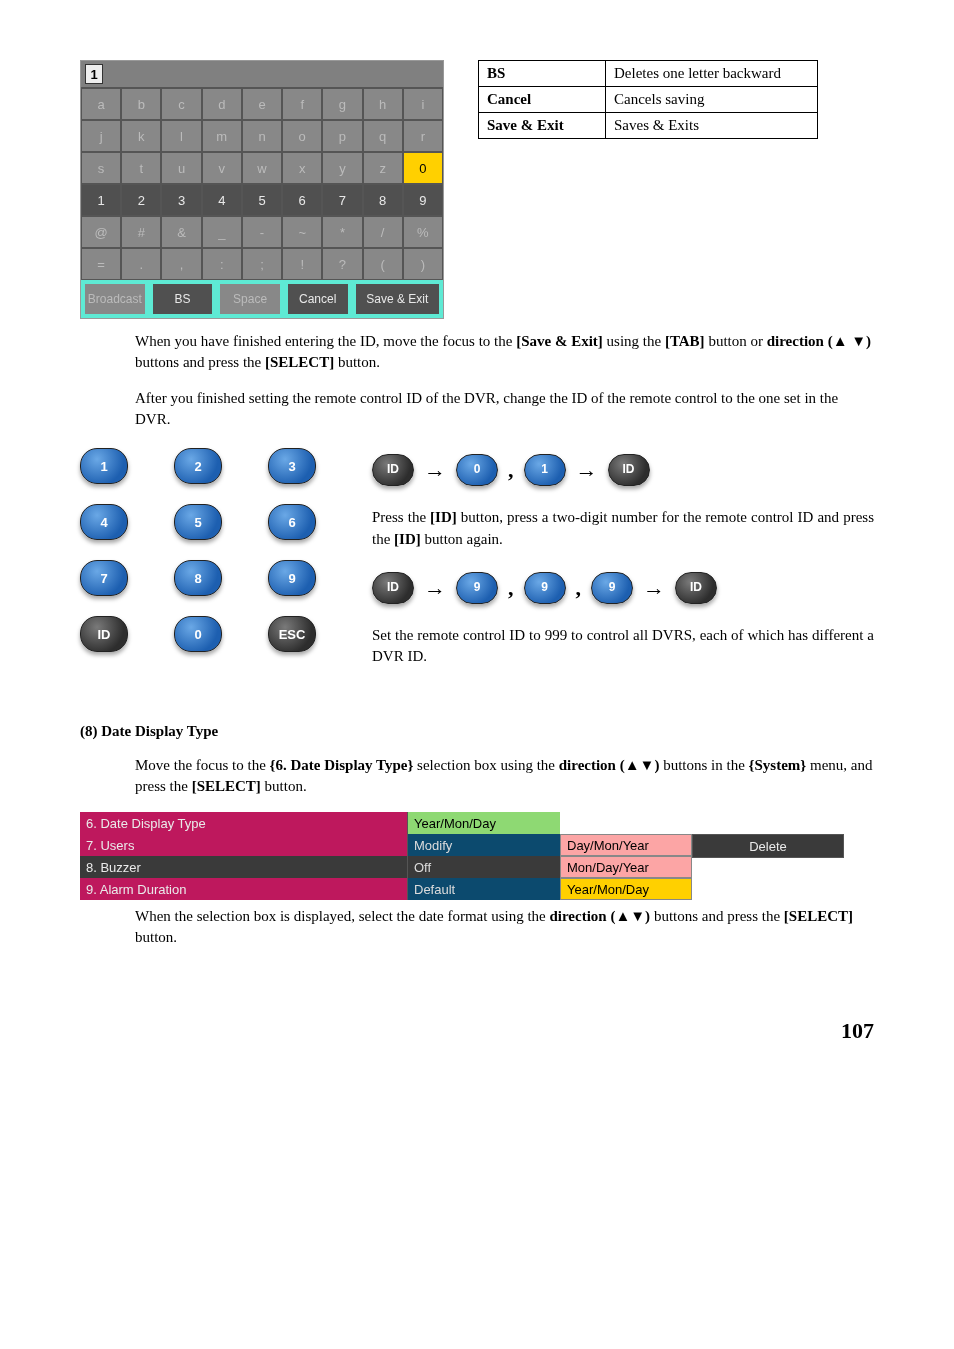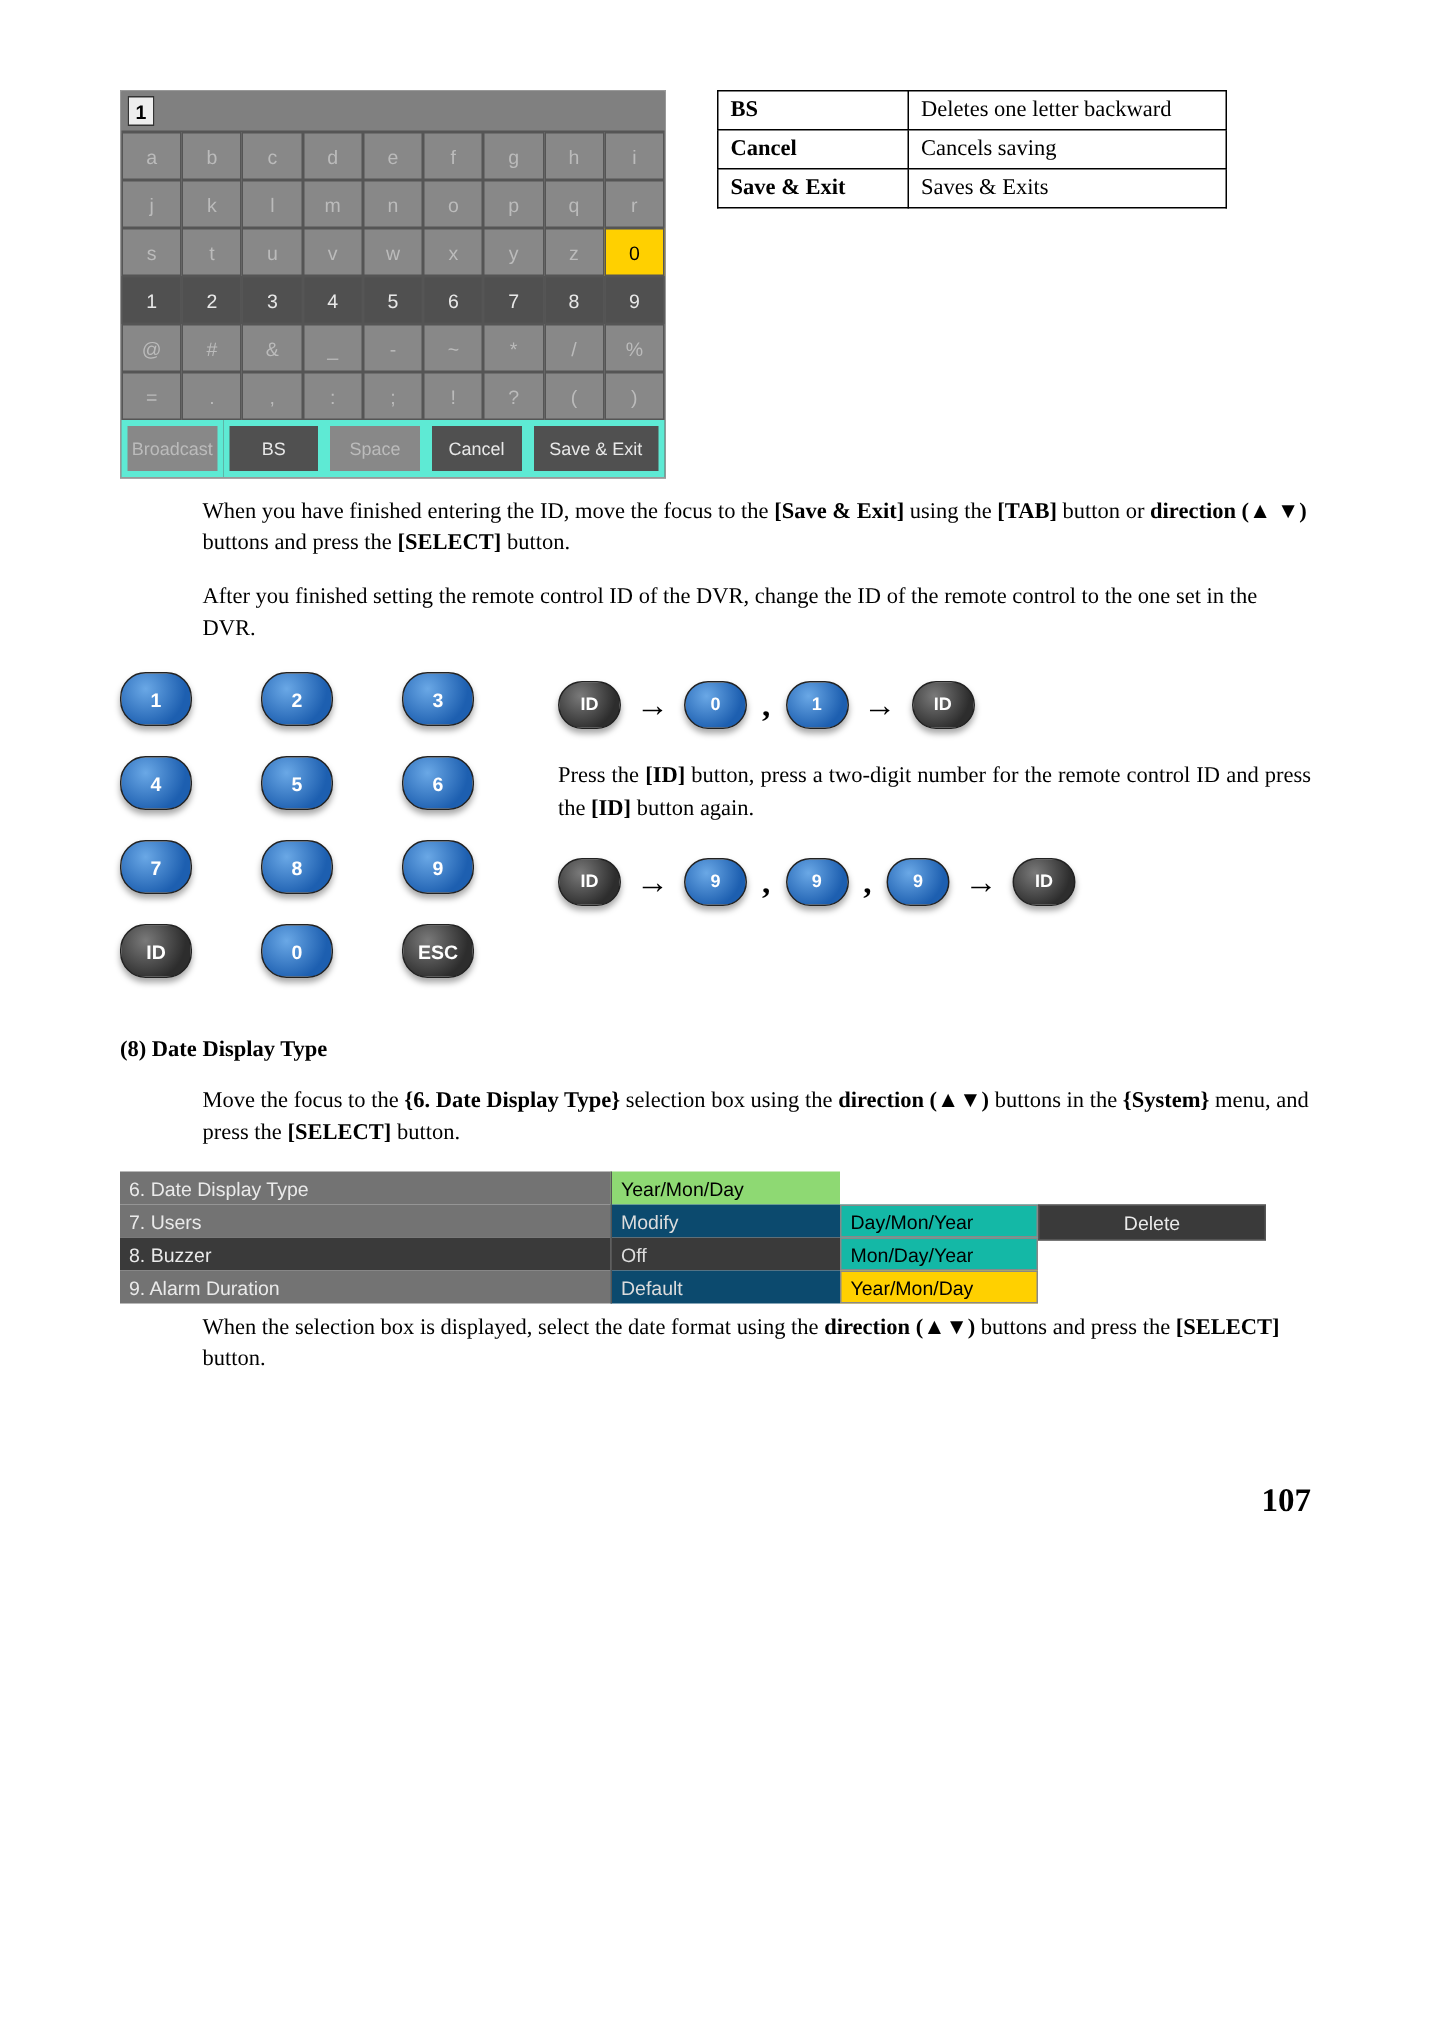--- a/index.html
+++ b/index.html
@@ -86,28 +86,28 @@
   .pad-right { flex:1; font-size:15px; line-height:1.45; }
   .seq { display:flex; align-items:center; gap:10px; padding:6px 0; flex-wrap:wrap; }
   .arrow-lg { font-size:22px; font-weight:bold; }
 
   .section-title { font-weight:bold; margin-top:40px; }
 
   .menu-wrap { margin-top:6px; display:flex; }
   .menu-left { width:480px; }
   .menu-row { display:flex; height:22px; font-family:Arial,sans-serif; font-size:13px; }
   .menu-label { flex:1; color:#eaeaea; background:#3a3a3a; padding:0 6px; display:flex; align-items:center; }
-  .menu-sel   { background:#737373; }
+  .menu-sel   { background:#be185d; }
   .menu-val   { width:140px; color:#dcdcdc; background:#3a3a3a; padding:0 6px; display:flex; align-items:center; border-left:1px solid #555; }
   .menu-val.hi { background:#8ed973; color:#000; }
   .menu-val.sel { color:#dcdcdc; background:#0c4a6e; }
 
   .menu-right { margin-left:0; display:flex; flex-direction:column; }
   .mr-top  { height:22px; }
-  .mr-opt  { width:132px; height:22px; font-family:Arial,sans-serif; font-size:13px; background:#14b8a6; border:1px solid #888; display:flex; align-items:center; padding:0 6px; box-sizing:border-box; }
+  .mr-opt  { width:132px; height:22px; font-family:Arial,sans-serif; font-size:13px; background:#fca5a5; border:1px solid #888; display:flex; align-items:center; padding:0 6px; box-sizing:border-box; }
   .mr-opt.hi { background:#ffd000; color:#000; }
   .mr-del { width:150px; height:22px; background:#3a3a3a; color:#eaeaea; border:1px solid #555; display:flex; align-items:center; justify-content:center; font-family:Arial,sans-serif; font-size:13px; }
 
   .page-num { text-align:right; font-weight:bold; font-size:22px; margin-top:70px; }
 </style>
 </head>
 <body>
 
 <div class="top-flex">
   <div class="keyboard-box">
@@ -234,20 +234,21 @@
         <div class="rbtn dark" style="width: 40px; height: 30px; font-size: 12px;">ID</div>
         <span class="arrow-lg">→</span>
         <div class="rbtn blue" style="width: 40px; height: 30px; font-size: 12px;">9</div>
         <span style="font-size: 22px; font-weight: bold;">,</span>
         <div class="rbtn blue" style="width: 40px; height: 30px; font-size: 12px;">9</div>
         <span style="font-size: 22px; font-weight: bold;">,</span>
         <div class="rbtn blue" style="width: 40px; height: 30px; font-size: 12px;">9</div>
         <span class="arrow-lg">→</span>
         <div class="rbtn dark" style="width: 40px; height: 30px; font-size: 12px;">ID</div>
       </div>
+    <p style="text-align:justify;">Set the remote control ID to 999 to control all DVRS, each of which has different a DVR ID.</p>
   </div>
 </div>
 
 <p class="section-title">(8)  Date Display Type</p>
 <p class="indented" style="margin-top:2px;">
   <span>Move the focus to the </span><b>{6. Date Display Type}</b><span> selection box using the </span><b>direction (▲▼)</b><span> buttons in the </span><b>{System}</b><span> menu, and press the </span><b>[SELECT]</b><span> button.</span>
 </p>
 
 <div class="menu-wrap">
   <div class="menu-left" id="menu-left">

